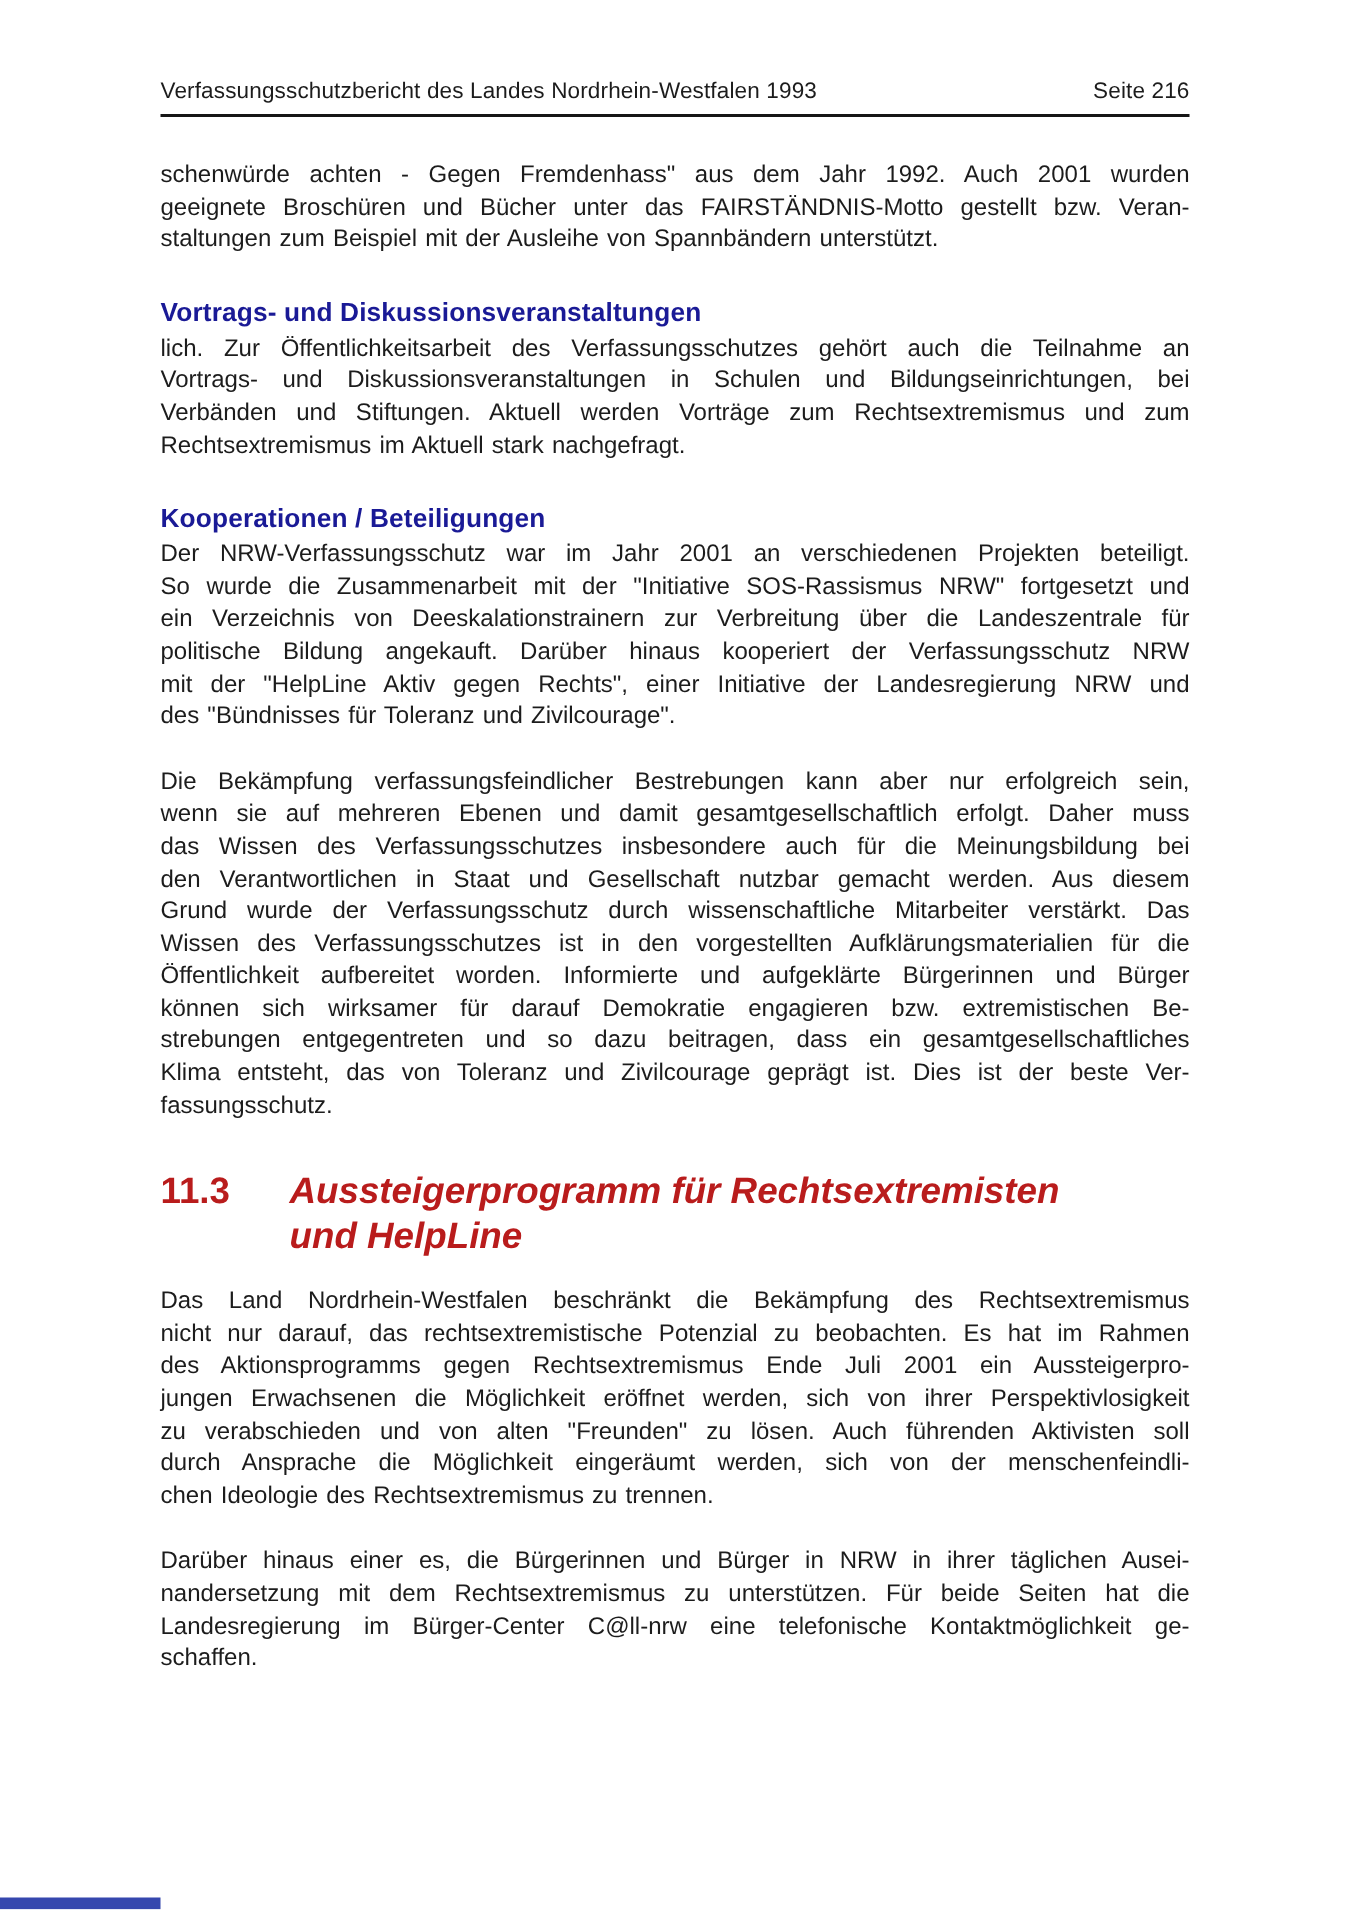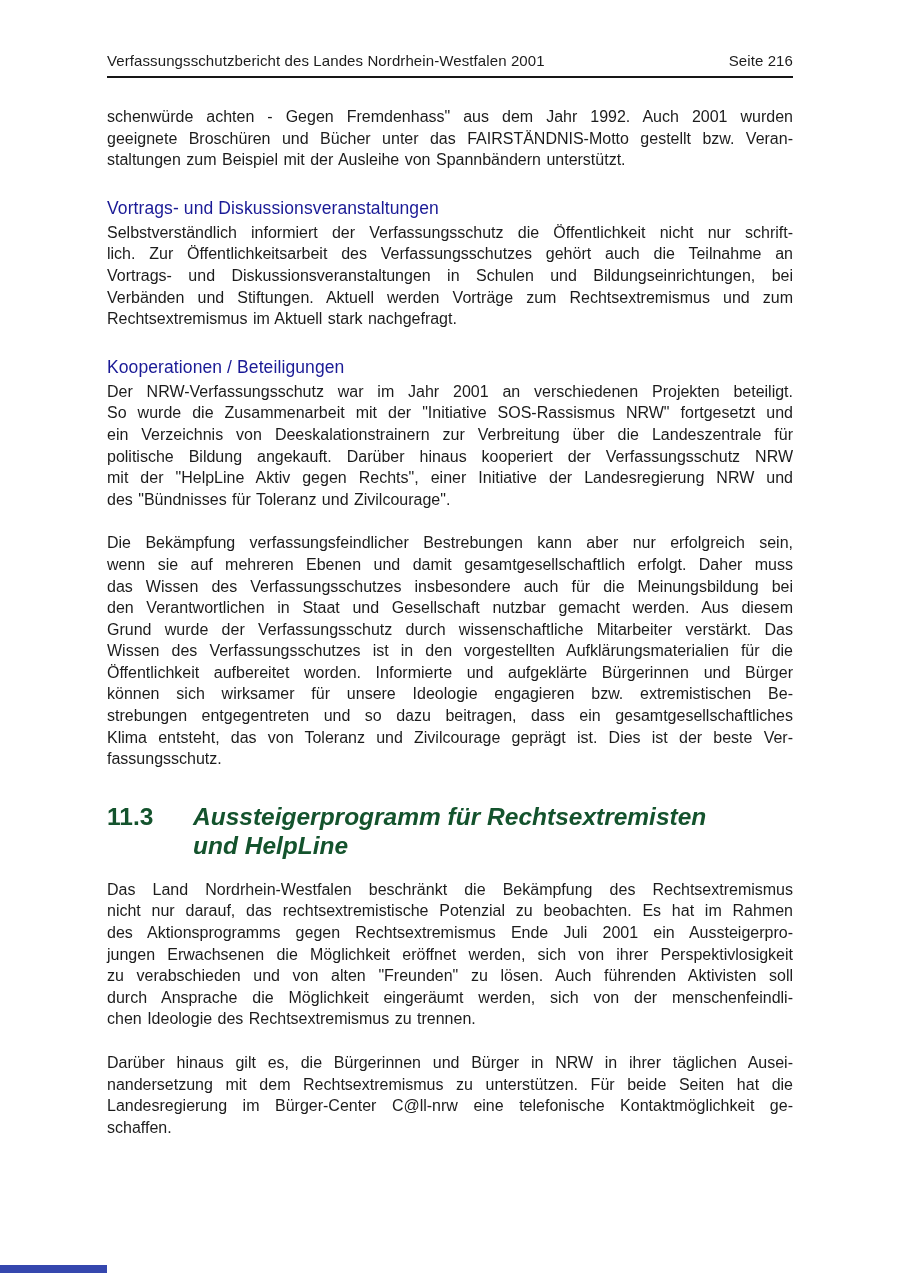--- a/index.html
+++ b/index.html
@@ -47,32 +47,32 @@
     text-align: justify;
     text-align-last: justify;
     white-space: normal;
   }
   .para .line.lastline {
     text-align-last: left;
   }
   .sub {
     margin: 27px 0 3px 0;
     font-size: 17.5px;
-    font-weight: normal;
+    font-weight: bold;
     color: var(--heading-blue);
     letter-spacing: 0.1px;
   }
   .section-head {
     display: flex;
     align-items: flex-start;
     margin: 32px 0 18px 0;
     font-size: 24.5px;
     font-weight: bold;
     line-height: 29.5px;
-    color: #14532d;
+    color: #b91c1c;
   }
   .section-num {
     flex: 0 0 86px;
   }
   .section-title {
     flex: 1;
   }
   .section-title .line {
     text-align: left;
     font-style: italic;
@@ -85,35 +85,34 @@
     height: 8px;
     background: var(--footer-bar);
   }
 </style>
 </head>
 <body>
 
 <div class="page">
 
   <div class="header">
-    <span>Verfassungsschutzbericht des Landes Nordrhein-Westfalen 2001</span>
+    <span>Verfassungsschutzbericht des Landes Nordrhein-Westfalen 1993</span>
     <span>Seite 216</span>
   </div>
 
   <div class="main">
 
     <div class="para">
         <div class="line">schenwürde achten - Gegen Fremdenhass" aus dem Jahr 1992. Auch 2001 wurden</div>
         <div class="line">geeignete Broschüren und Bücher unter das FAIRSTÄNDNIS-Motto gestellt bzw. Veran-</div>
         <div class="line lastline">staltungen zum Beispiel mit der Ausleihe von Spannbändern unterstützt.</div>
       </div>
 
     <div class="sub">Vortrags- und Diskussionsveranstaltungen</div>
     <div class="para">
-        <div class="line">Selbstverständlich informiert der Verfassungsschutz die Öffentlichkeit nicht nur schrift-</div>
         <div class="line">lich. Zur Öffentlichkeitsarbeit des Verfassungsschutzes gehört auch die Teilnahme an</div>
         <div class="line">Vortrags- und Diskussionsveranstaltungen in Schulen und Bildungseinrichtungen, bei</div>
         <div class="line">Verbänden und Stiftungen. Aktuell werden Vorträge zum Rechtsextremismus und zum</div>
         <div class="line lastline">Rechtsextremismus im Aktuell stark nachgefragt.</div>
       </div>
 
     <div class="sub">Kooperationen / Beteiligungen</div>
     <div class="para">
         <div class="line">Der NRW-Verfassungsschutz war im Jahr 2001 an verschiedenen Projekten beteiligt.</div>
         <div class="line">So wurde die Zusammenarbeit mit der "Initiative SOS-Rassismus NRW" fortgesetzt und</div>
@@ -124,21 +123,21 @@
       </div>
 
     <div class="para">
         <div class="line">Die Bekämpfung verfassungsfeindlicher Bestrebungen kann aber nur erfolgreich sein,</div>
         <div class="line">wenn sie auf mehreren Ebenen und damit gesamtgesellschaftlich erfolgt. Daher muss</div>
         <div class="line">das Wissen des Verfassungsschutzes insbesondere auch für die Meinungsbildung bei</div>
         <div class="line">den Verantwortlichen in Staat und Gesellschaft nutzbar gemacht werden. Aus diesem</div>
         <div class="line">Grund wurde der Verfassungsschutz durch wissenschaftliche Mitarbeiter verstärkt. Das</div>
         <div class="line">Wissen des Verfassungsschutzes ist in den vorgestellten Aufklärungsmaterialien für die</div>
         <div class="line">Öffentlichkeit aufbereitet worden. Informierte und aufgeklärte Bürgerinnen und Bürger</div>
-        <div class="line">können sich wirksamer für unsere Ideologie engagieren bzw. extremistischen Be-</div>
+        <div class="line">können sich wirksamer für darauf Demokratie engagieren bzw. extremistischen Be-</div>
         <div class="line">strebungen entgegentreten und so dazu beitragen, dass ein gesamtgesellschaftliches</div>
         <div class="line">Klima entsteht, das von Toleranz und Zivilcourage geprägt ist. Dies ist der beste Ver-</div>
         <div class="line lastline">fassungsschutz.</div>
       </div>
 
     <div class="section-head">
       <span class="section-num">11.3</span>
       <span class="section-title">
           <div class="line">Aussteigerprogramm für Rechtsextremisten</div>
           <div class="line lastline">und HelpLine</div>
@@ -149,21 +148,21 @@
         <div class="line">Das Land Nordrhein-Westfalen beschränkt die Bekämpfung des Rechtsextremismus</div>
         <div class="line">nicht nur darauf, das rechtsextremistische Potenzial zu beobachten. Es hat im Rahmen</div>
         <div class="line">des Aktionsprogramms gegen Rechtsextremismus Ende Juli 2001 ein Aussteigerpro-</div>
         <div class="line">jungen Erwachsenen die Möglichkeit eröffnet werden, sich von ihrer Perspektivlosigkeit</div>
         <div class="line">zu verabschieden und von alten "Freunden" zu lösen. Auch führenden Aktivisten soll</div>
         <div class="line">durch Ansprache die Möglichkeit eingeräumt werden, sich von der menschenfeindli-</div>
         <div class="line lastline">chen Ideologie des Rechtsextremismus zu trennen.</div>
       </div>
 
     <div class="para">
-        <div class="line">Darüber hinaus gilt es, die Bürgerinnen und Bürger in NRW in ihrer täglichen Ausei-</div>
+        <div class="line">Darüber hinaus einer es, die Bürgerinnen und Bürger in NRW in ihrer täglichen Ausei-</div>
         <div class="line">nandersetzung mit dem Rechtsextremismus zu unterstützen. Für beide Seiten hat die</div>
         <div class="line">Landesregierung im Bürger-Center C@ll-nrw eine telefonische Kontaktmöglichkeit ge-</div>
         <div class="line lastline">schaffen.</div>
       </div>
 
   </div>
 
   <div class="footer-bar"></div>
 
 </div>

